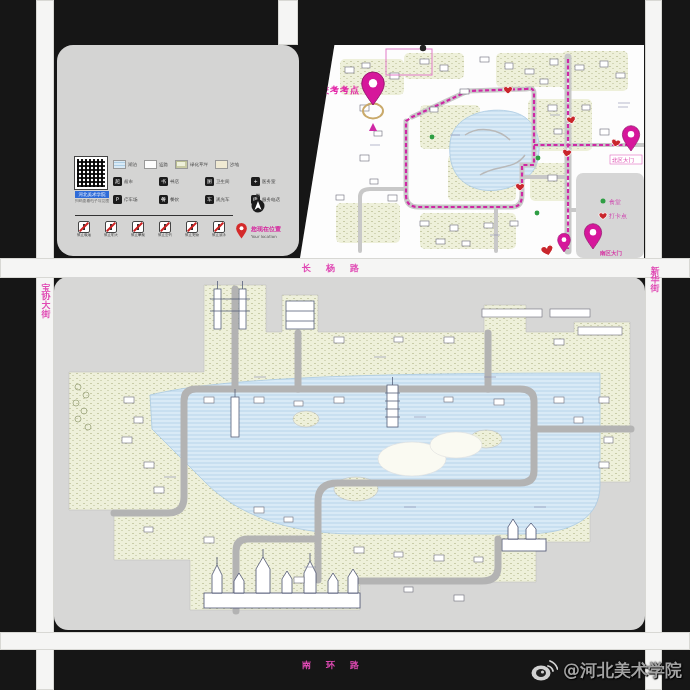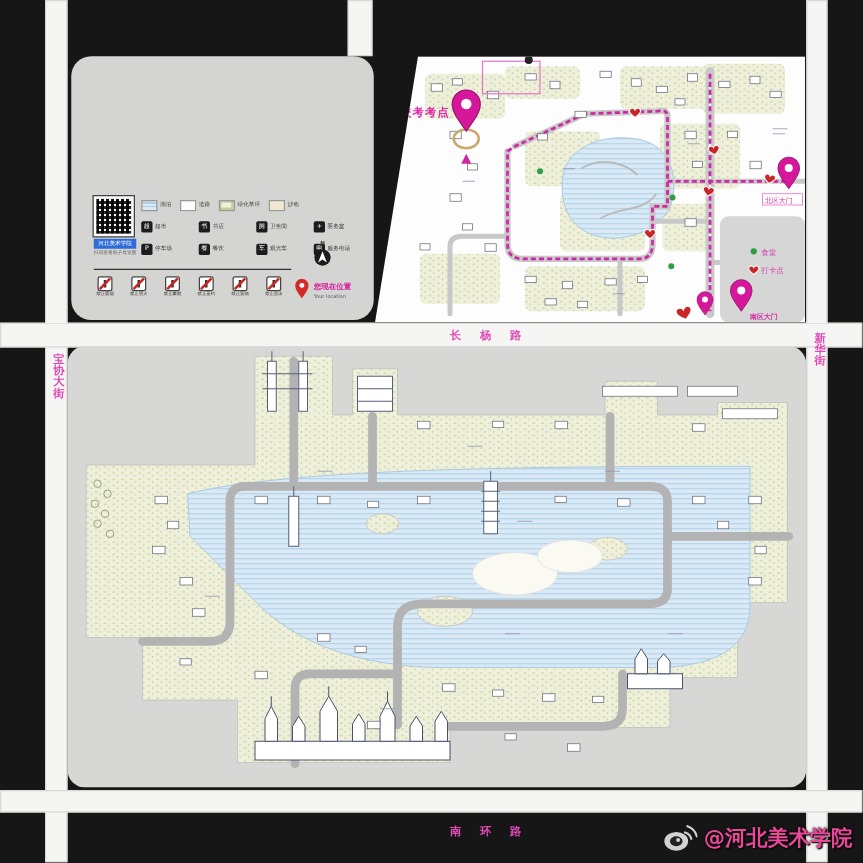--- a/index.html
+++ b/index.html
@@ -2,21 +2,21 @@
 <html><head>
 <meta charset="utf-8">
 <style>
   html,body{margin:0;padding:0;}
   body{width:690px;height:690px;background:#161616;position:relative;overflow:hidden;
        font-family:"DejaVu Sans","Liberation Sans",sans-serif;}
   .abs{position:absolute;}
   .road{background:#f5f5f4;box-shadow:inset 0 0 0 1px #d8d8d4;}
   .street-label{color:#e04ab4;font-size:9px;font-weight:bold;z-index:5;}
   .street-label.vert{writing-mode:vertical-rl;letter-spacing:9px;text-align:center;}
-  .street-label.horiz{letter-spacing:15px;text-align:right;}
+  .street-label.horiz{letter-spacing:15px;text-align:left;}
   #legend-panel{left:57px;top:45px;width:242px;height:211px;background:#d4d4d3;
       border-radius:16px;z-index:4;}
   .lg-txt{color:#3a3a3a;font-size:4.5px;line-height:1.2;}
   .qr{width:28px;height:28px;background:
       repeating-linear-gradient(0deg,rgba(0,0,0,.85) 0 2px,transparent 2px 4px),
       repeating-linear-gradient(90deg,#111 0 2px,#fff 2px 4px);
       border:2px solid #fff;outline:1px solid #444;}
   .qr-caption{background:#2f6cd8;color:#fff;font-size:4.5px;text-align:center;
       padding:1px 2px;margin-top:2px;white-space:nowrap;}
   .area-item{display:flex;align-items:center;gap:2px;}
@@ -32,21 +32,21 @@
   .warn-ico{width:10px;height:10px;margin:0 auto;border:1px solid #444;background:#fff;
       position:relative;border-radius:2px;}
   .warn-ico::before{content:"";position:absolute;left:4px;top:2px;width:2px;height:6px;background:#333;}
   .warn-ico::after{content:"";position:absolute;left:-1px;top:4px;width:12px;height:2px;
       background:#c22;transform:rotate(-45deg);}
   .divider{height:1px;background:#333;}
   #north-map{left:300px;top:45px;width:344px;height:213px;z-index:3;
       clip-path:polygon(10% 0,100% 0,100% 100%,0 100%);}
   #south-map{left:54px;top:277px;width:591px;height:353px;z-index:3;}
   #watermark{right:8px;bottom:8px;display:flex;align-items:center;gap:5px;z-index:6;}
-  #watermark .wm-text{color:#ec4899;font-size:17px;font-weight:bold;
+  #watermark .wm-text{color:#a3a3a3;font-size:17px;font-weight:bold;
       text-shadow:0 0 2px #000,1px 1px 1px #000;}
   .loc-label{color:#d6219c;font-size:6px;font-weight:bold;}
   .loc-sub{color:#555;font-size:4px;}
 </style>
 </head>
 <body>
 
 <div class="abs road" style="left:36px;top:0;width:18px;height:690px;"></div>
 <div class="abs road" style="left:645px;top:0;width:17px;height:690px;"></div>
 <div class="abs road" style="left:0;top:258px;width:690px;height:20px;"></div>

